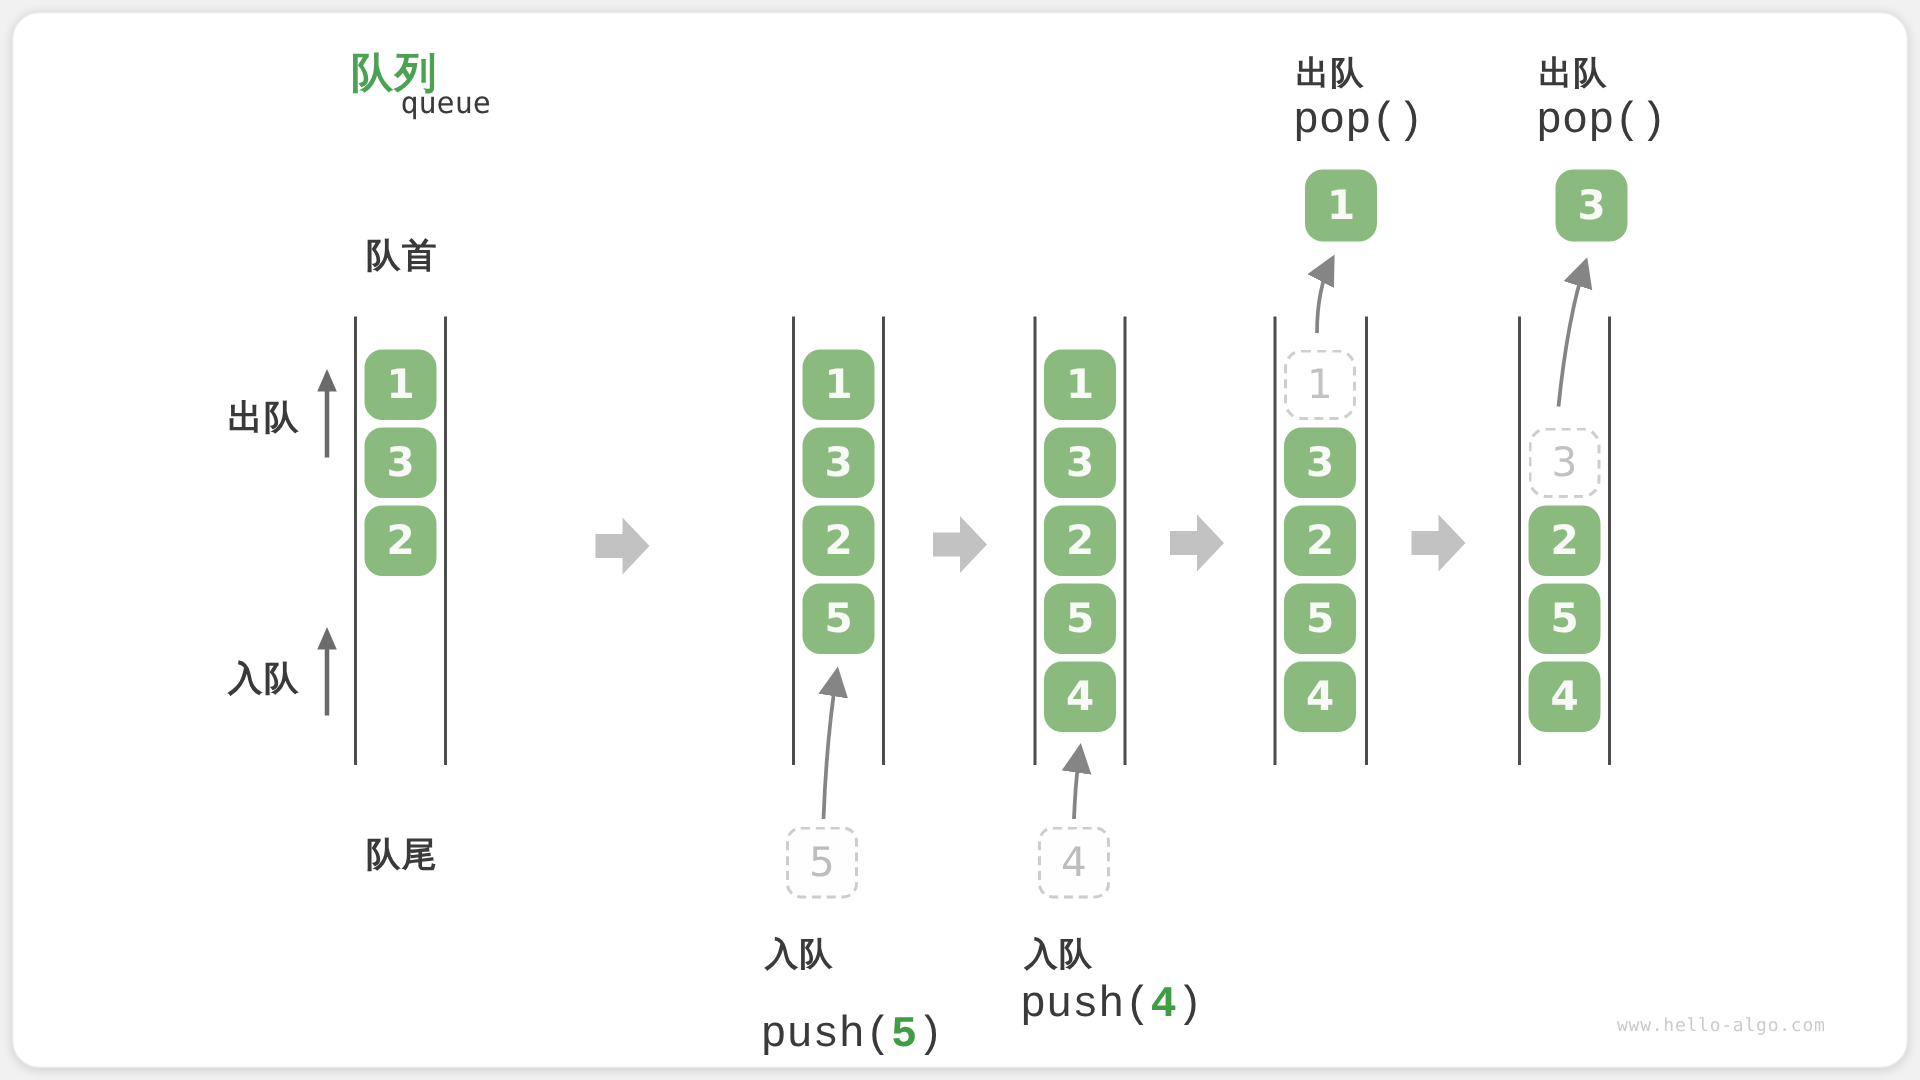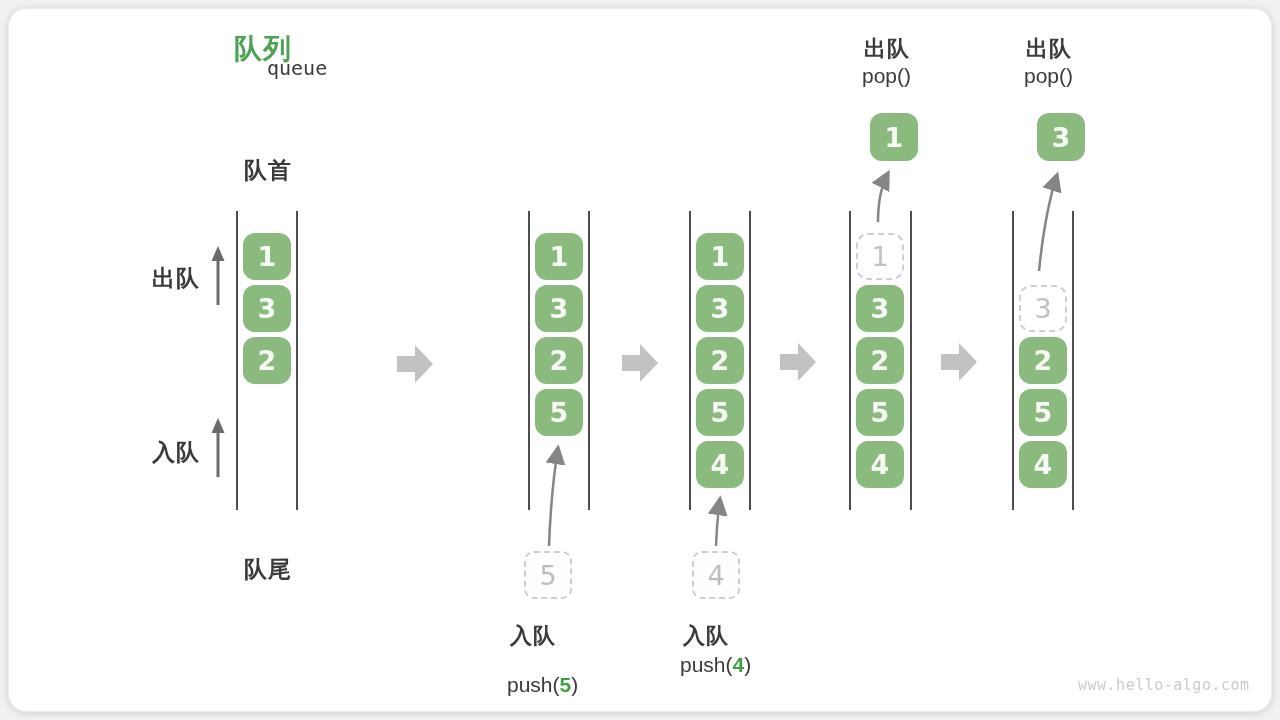--- a/index.html
+++ b/index.html
@@ -28,22 +28,22 @@
   }
   .cjk-label {
     font-size: 23px; font-weight: bold; color: #3a3a3a; letter-spacing: 1px;
     white-space: nowrap;
   }
   .op-label {
     font-size: 22px; font-weight: bold; color: #3a3a3a; letter-spacing: 1px;
     white-space: nowrap;
   }
   .op-code {
-    font-family: Liberation Sans, sans-serif;
-    font-size: 21px; color: #3a3a3a; white-space: nowrap;
+    font-family: Liberation Mono, monospace;
+    font-size: 29px; color: #3a3a3a; white-space: nowrap;
   }
   .op-code .arg { color: #3f9e43; font-weight: bold; }
 
   .qline {
     position: absolute; top: 211px; width: 2px; height: 299px;
     background: #4d4d4d;
   }
   .cell {
     position: absolute; width: 48px; height: 47px;
     background: #8bba7f; border-radius: 12px;
@@ -61,21 +61,21 @@
   }
   .pending {
     position: absolute; width: 48px; height: 48px;
     background: #fefefe; border: 2px dashed #cdcdcd; border-radius: 10px;
     color: #bdbdbd; font-size: 27px;
     display: flex; align-items: center; justify-content: center;
     font-family: "DejaVu Sans", sans-serif;
   }
   .watermark {
     font-family: "DejaVu Sans Mono", monospace;
-    font-size: 15px; color: #cbcbcb; letter-spacing: 0.5px;
+    font-size: 12px; color: #cbcbcb; letter-spacing: 0.5px;
   }
   svg.overlay { position: absolute; left: 0; top: 0; pointer-events: none; }
 </style>
 </head>
 <body>
 
 <div class="stage">
   <div class="card"></div>
 
   <div class="abs title-zh" style="left:234px; top:30px;">队列</div>

